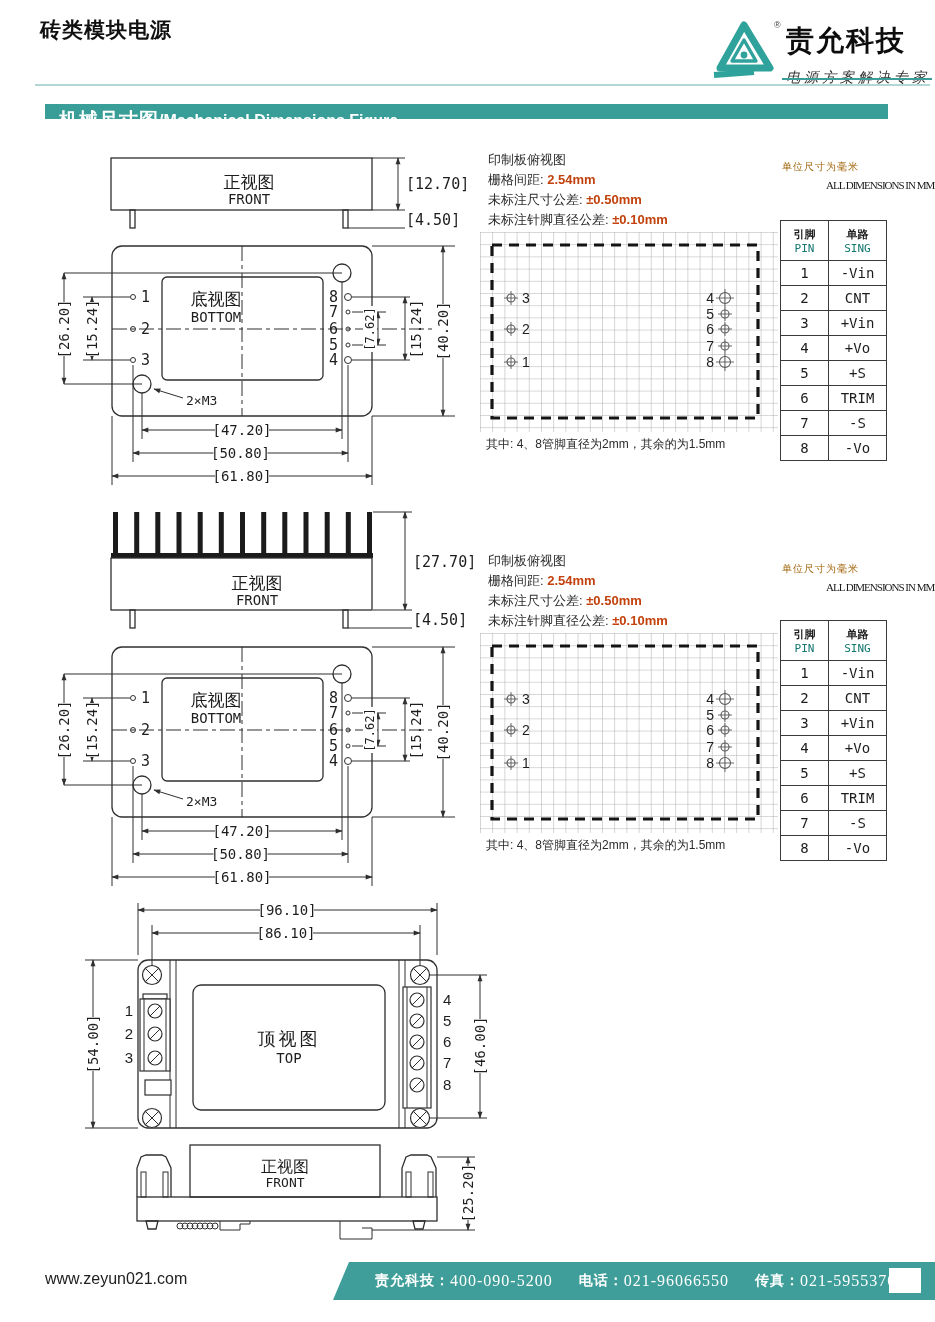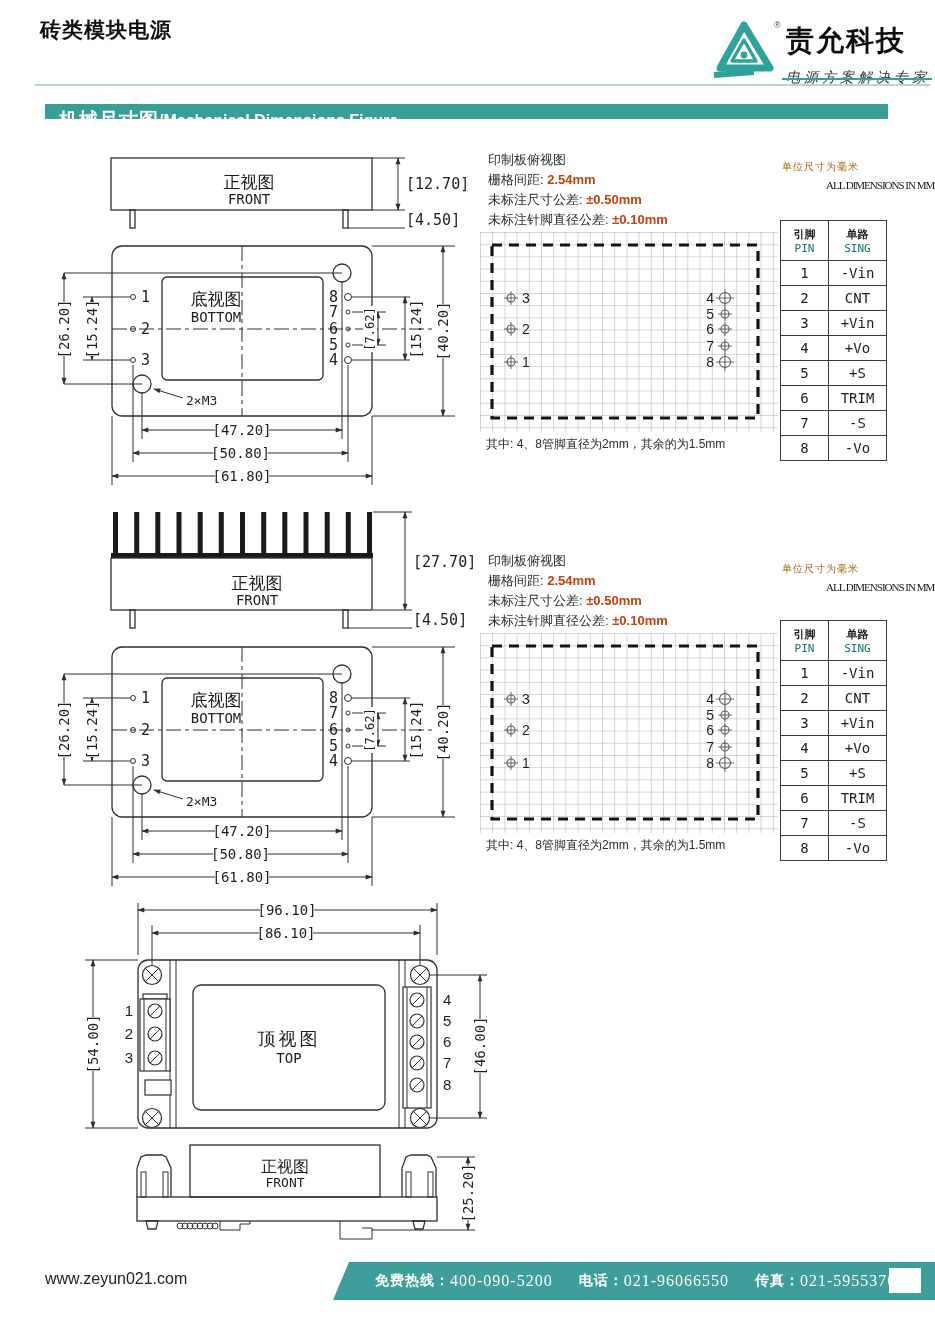--- a/index.html
+++ b/index.html
@@ -610,21 +610,21 @@
     <line class="ln" x1="272" y1="90" x2="375" y2="90"></line>
     <line class="ln" x1="368" y1="17" x2="368" y2="90" marker-start="url(#arr)" marker-end="url(#arr)"></line>
     <g transform="rotate(-90 368 53)">
         <rect class="wbg" x="341" y="44.5" width="54" height="17"></rect>
         <text class="t mid" x="368" y="58" font-size="14">[25.20]</text>
       </g>
   </svg>
 
   <div class="abs website">www.zeyun021.com</div>
   <div class="abs footer-banner">
-    <span class="lbl">免费热线：</span>
+    <span class="lbl">责允科技：</span>
     <span class="num">400-090-5200</span>
     <span class="lbl">电话：</span>
     <span class="num">021-96066550</span>
     <span class="lbl">传真：</span>
     <span class="num">021-59553702</span>
     <span class="footer-logo-box"></span>
   </div>
 
 </div>
 

